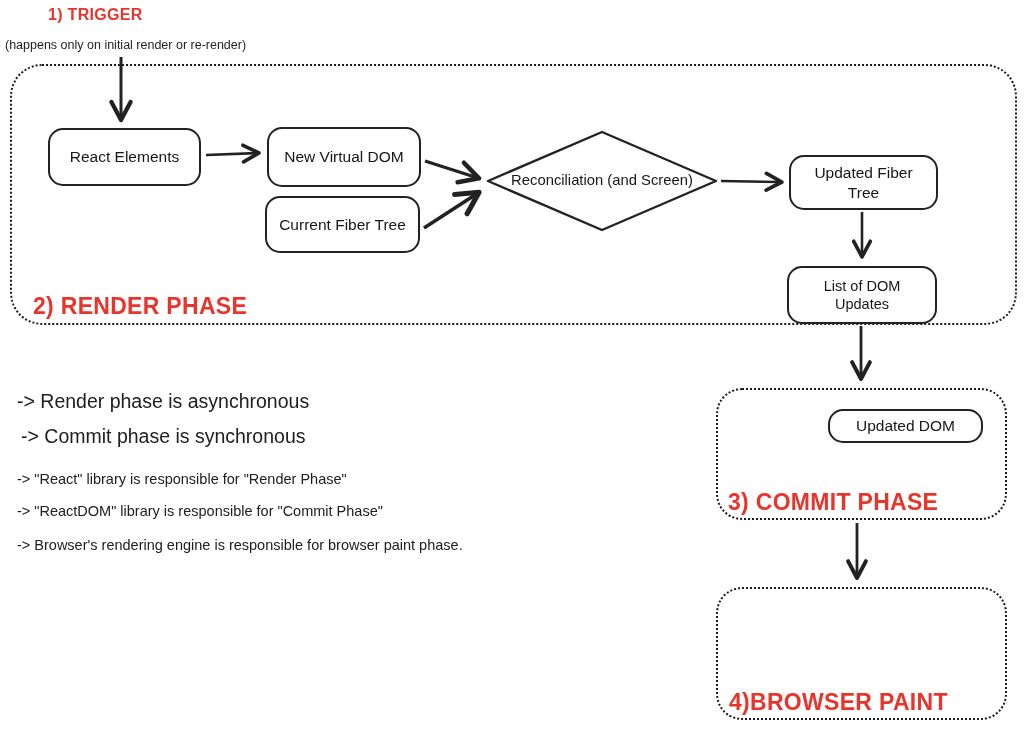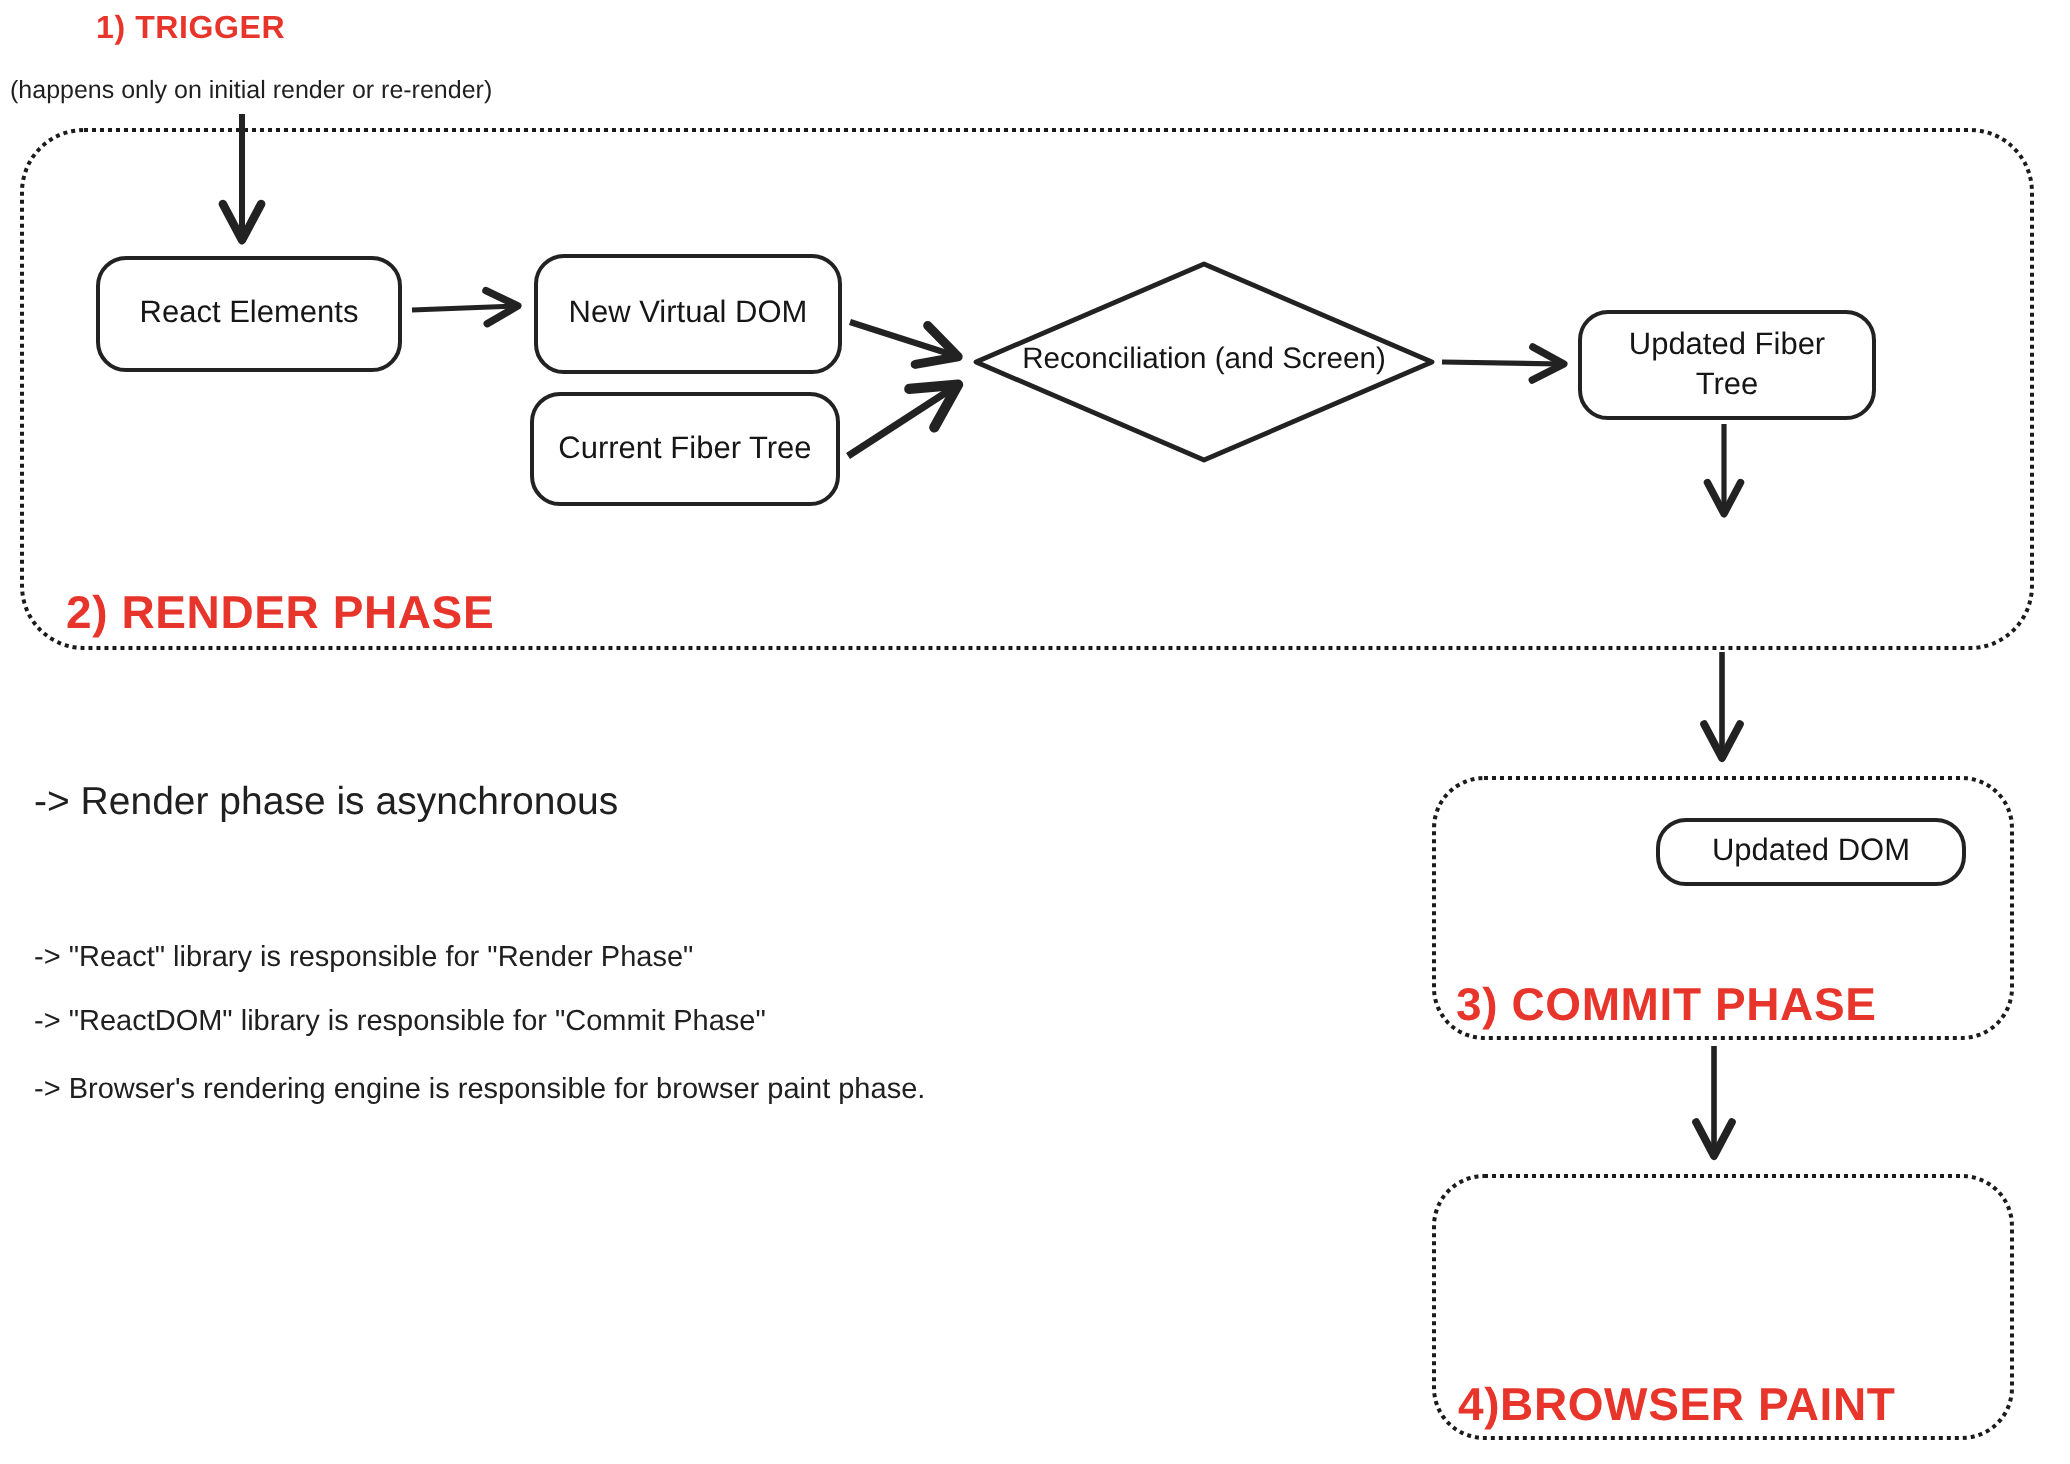--- a/index.html
+++ b/index.html
@@ -116,23 +116,25 @@
   </svg>
 
   <div class="phase-label label-trigger">1) TRIGGER</div>
   <div class="trigger-sub">(happens only on initial render or re-render)</div>
 
   <div class="node node-react-elements">React Elements</div>
   <div class="node node-new-virtual-dom">New Virtual DOM</div>
   <div class="node node-current-fiber-tree">Current Fiber Tree</div>
   <div class="diamond-label">Reconciliation (and Screen)</div>
   <div class="node node-updated-fiber-tree">Updated Fiber Tree</div>
+  <div class="node node-list-of-dom-updates">List of DOM Updates</div>
   <div class="phase-label label-render">2) RENDER PHASE</div>
 
   <div class="note note-big note-b1">-&gt; Render phase is asynchronous</div>
+  <div class="note note-big note-b2">-&gt; Commit phase is synchronous</div>
   <div class="note note-small note-s1">-&gt; "React" library is responsible for "Render Phase"</div>
   <div class="note note-small note-s2">-&gt; "ReactDOM" library is responsible for "Commit Phase"</div>
   <div class="note note-small note-s3">-&gt; Browser's rendering engine is responsible for browser paint phase.</div>
 
   <div class="node node-updated-dom">Updated DOM</div>
   <div class="phase-label label-commit">3) COMMIT PHASE</div>
 
   <div class="phase-label label-paint">4)BROWSER PAINT</div>
 
 </div>

